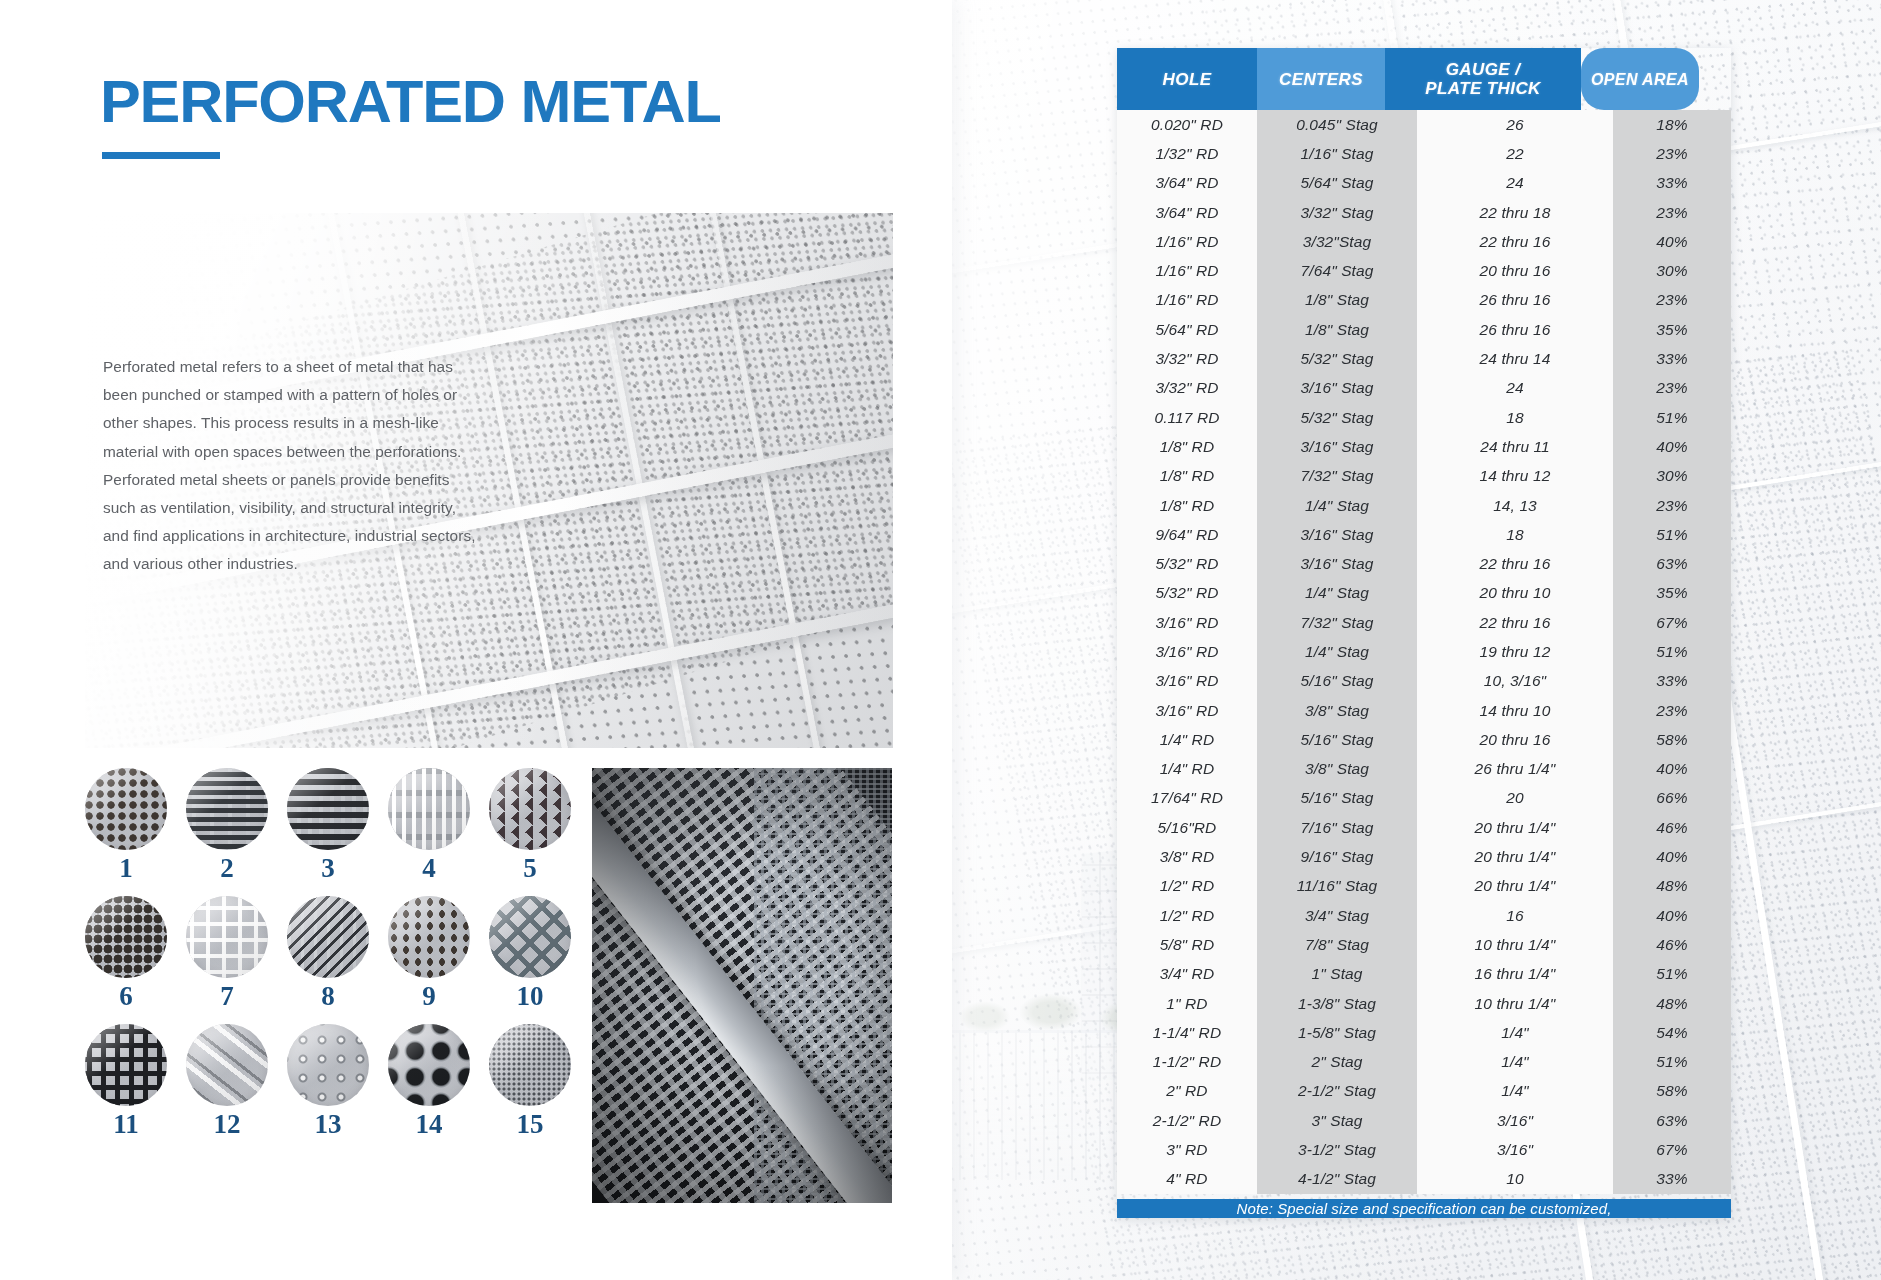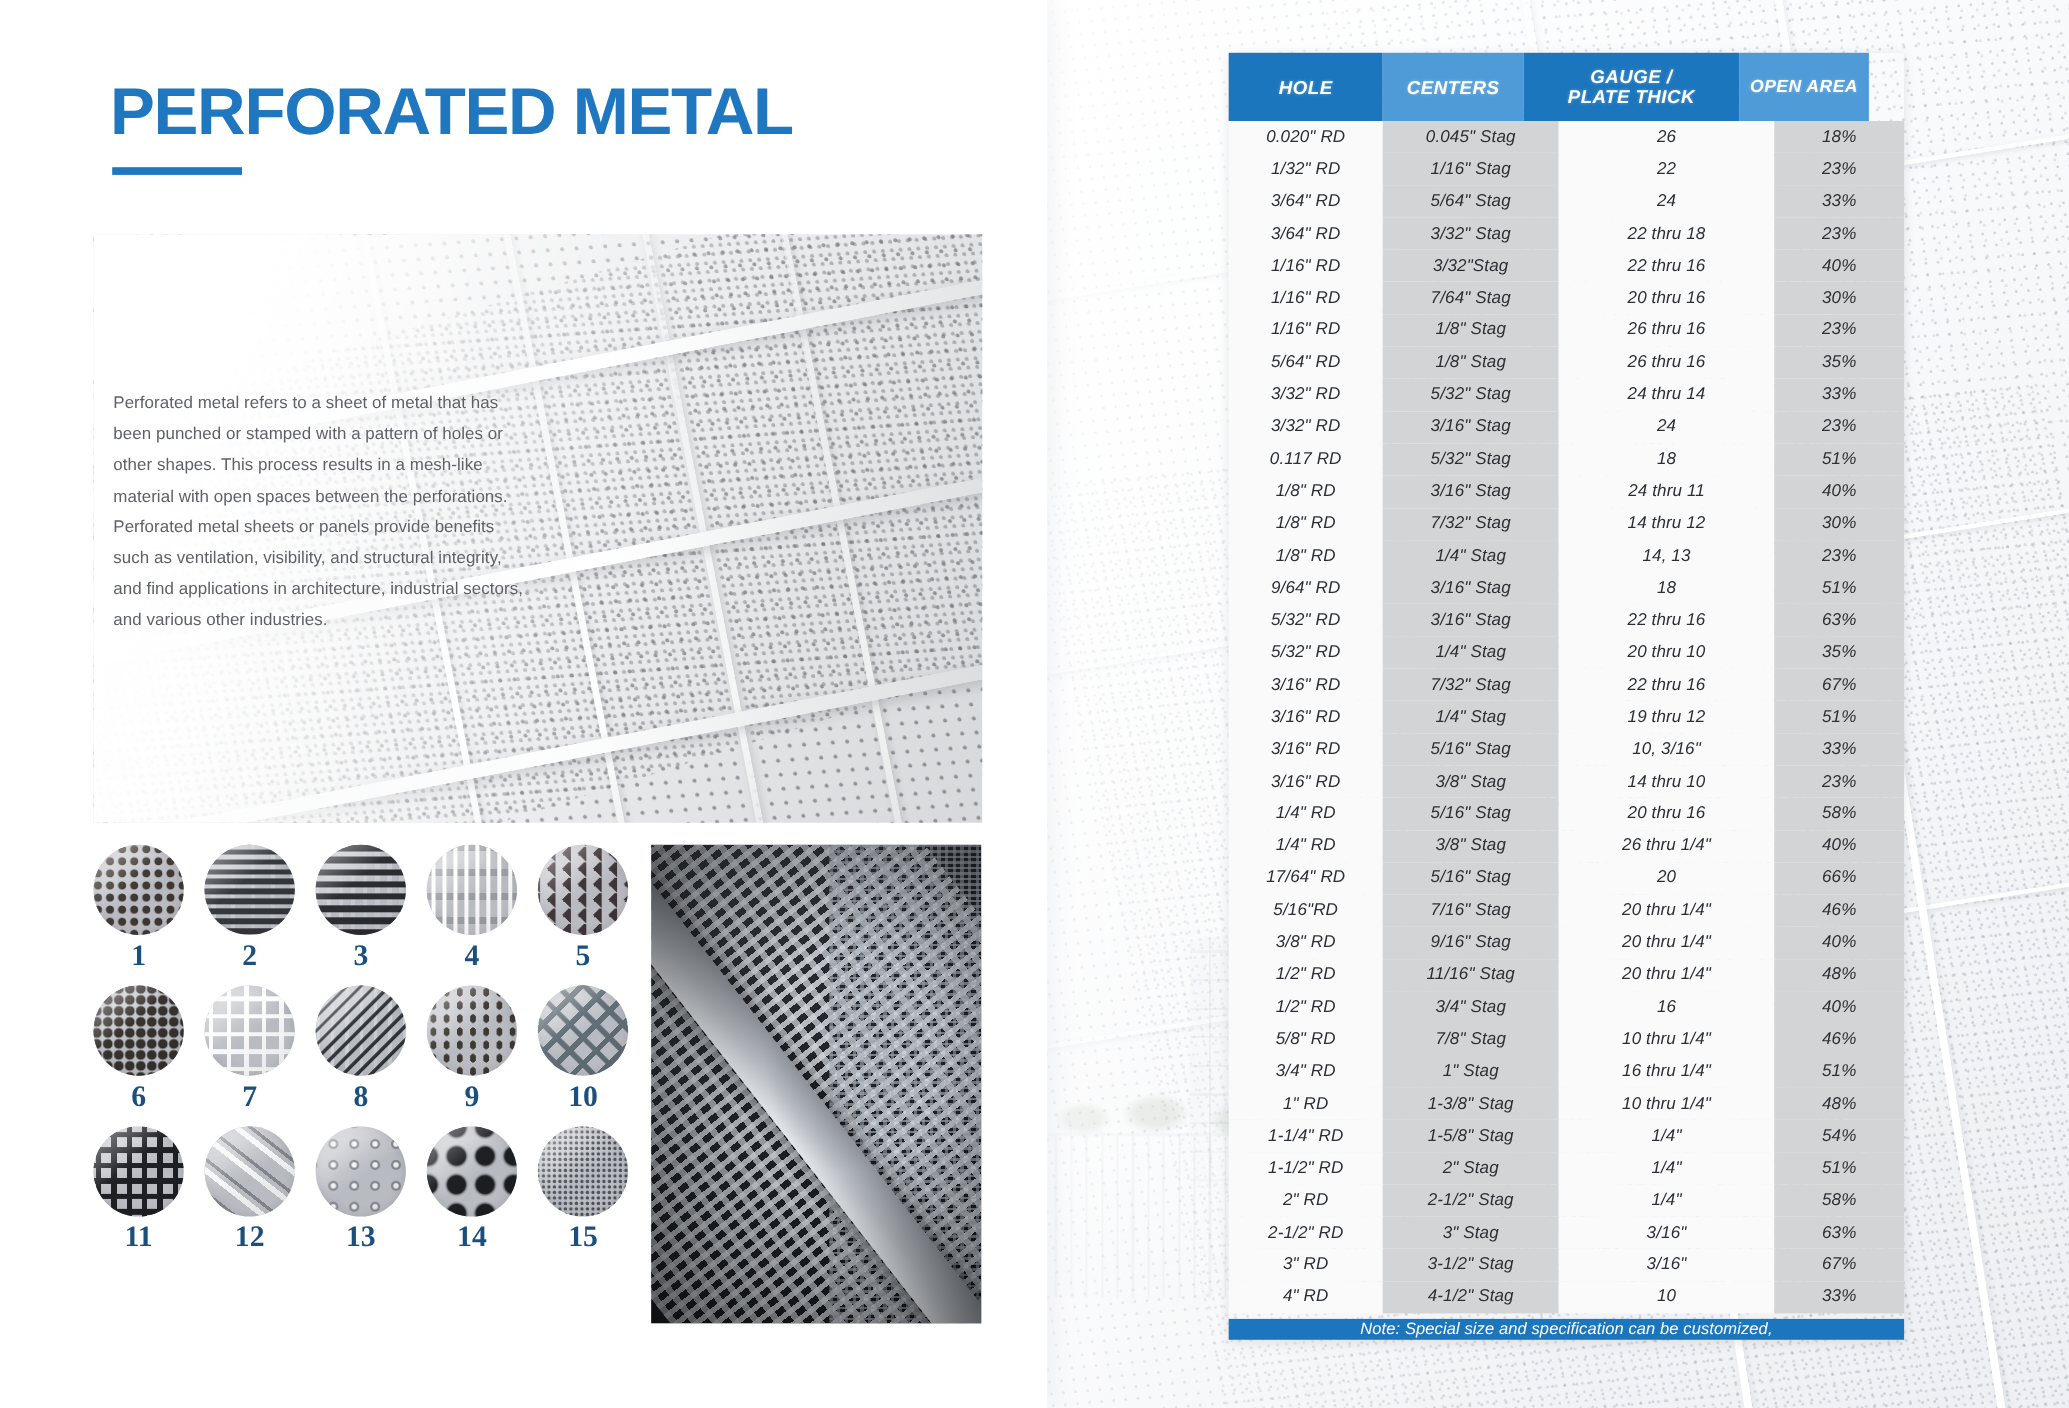--- a/index.html
+++ b/index.html
@@ -240,21 +240,21 @@
   .spec-head { display: flex; height: 62px; }
   .spec-head .th {
     display: flex; align-items: center; justify-content: center;
     color: #ffffff; font-weight: 700; font-size: 17px; letter-spacing: .4px;
     text-align: center; line-height: 19px;
     text-shadow: 0 0 3px rgba(255,255,255,.35);
   }
   .th.c1 { width: 140px; background: #1c76bd; }
   .th.c2 { width: 128px; background: #4f9bd8; }
   .th.c3 { width: 196px; background: #1c76bd; }
-  .th.c4 { width: 118px; background: #4f9bd8; font-size: 16px; }
+  .th.c4 { width: 118px; background: #4f9bd8; font-size: 16px; border-radius: 23px; }
 
   .spec-body { }
   .spec-row { display: flex; height: 29.3px; }
   .spec-row .td {
     display: flex; align-items: center; justify-content: center;
     font-size: 15.5px; color: #2b2f34; letter-spacing: .1px;
   }
   .td.c1 { width: 140px; background: #fafafa; }
   .td.c2 { width: 160px; background: #d3d4d5; }
   .td.c3 { width: 196px; background: #fafafa; }

